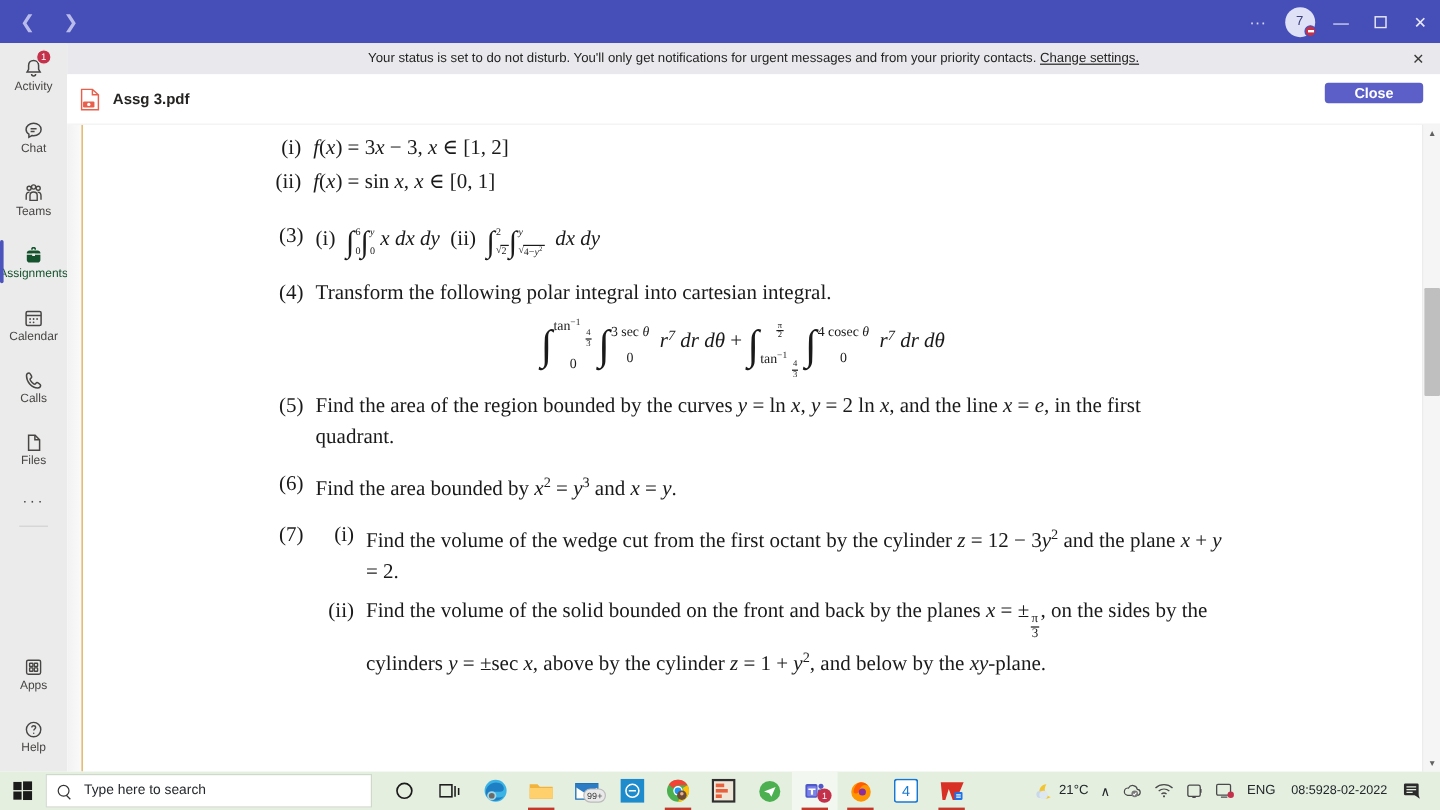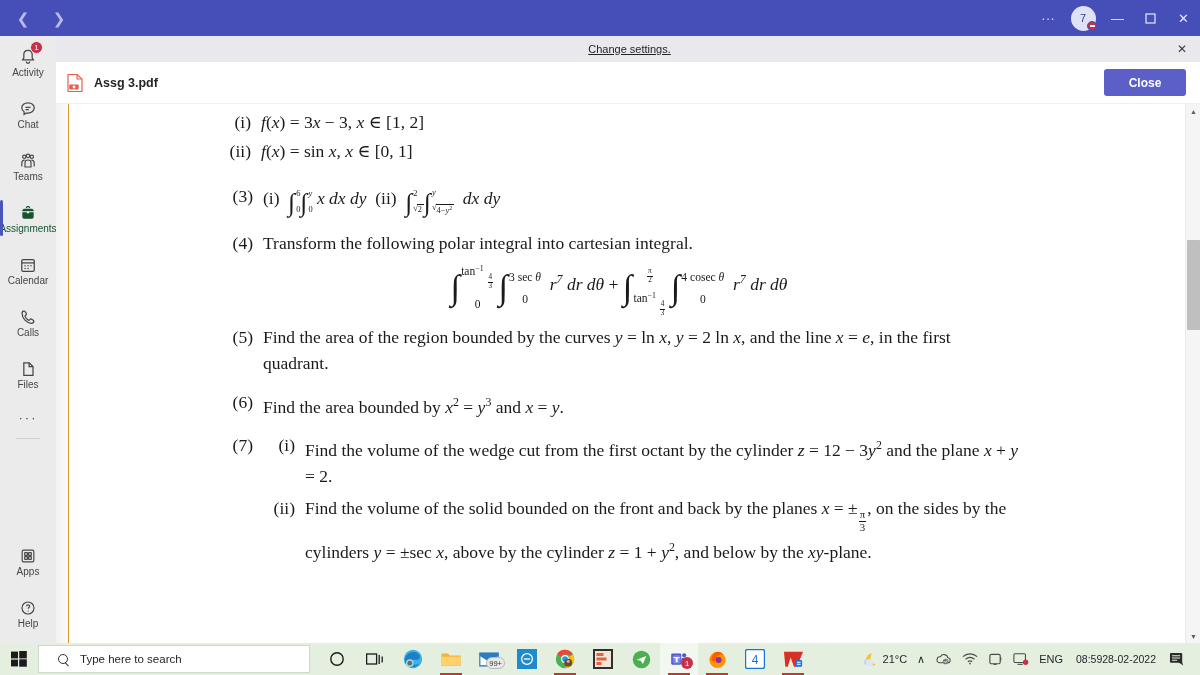--- a/index.html
+++ b/index.html
@@ -135,21 +135,21 @@
     position: absolute; top: 62px; left: 56px;
     width: 1144px; height: 42px;
     background: #fff;
     display: flex; align-items: center;
     border-bottom: 1px solid #f0f0f0;
   }
   .pdf-icon { margin-left: 10px; width: 18px; height: 20px; position: relative; }
   .file-title { font-size: 12.5px; color: #252423; margin-left: 10px; font-weight: 600; }
   .close-btn {
     position: absolute; right: 14px; top: 7px;
-    width: 82px; height: 27px; border-radius: 3px;
+    width: 82px; height: 17px; border-radius: 3px;
     background: #5B5FC7; color: #fff;
     font-size: 12px; font-weight: 600;
     display: flex; align-items: center; justify-content: center; cursor: pointer;
   }
 
   
   .viewer {
     position: absolute; top: 104px; left: 56px;
     width: 1144px; height: 539px;
     background: #fafafa;
@@ -235,21 +235,21 @@
     position: absolute; left: 0; bottom: 0;
     width: 1200px; height: 32px;
     background: #E4EFE0;
     display: flex; align-items: center;
   }
   .start-btn {
     width: 38px; height: 32px; display: flex; align-items: center; justify-content: center; cursor: pointer;
   }
   .tsearch {
     width: 272px; height: 28px; background: #fff; border: 1px solid #cfd9cb;
-    display: flex; align-items: center; padding-left: 10px; margin-left: 0; cursor: text;
+    display: flex; align-items: center; margin-left: 0; cursor: text;
   }
   .tsearch .s-ico { width: 13px; height: 13px; position: relative; }
   .tsearch .s-ico::before {
     content: ""; position: absolute; left: 0; top: 1px;
     width: 8px; height: 8px; border: 1.2px solid #333; border-radius: 50%;
   }
   .tsearch .s-ico::after {
     content: ""; position: absolute; left: 7px; top: 9px;
     width: 5px; height: 1.2px; background: #333; transform: rotate(45deg); transform-origin: left center;
   }
@@ -413,20 +413,21 @@
             <path d="M10.2 10c0-1 .8-1.8 1.9-1.8s1.9.8 1.9 1.7c0 1.5-1.8 1.5-1.8 3"></path>
             <circle cx="12.1" cy="15.6" r=".75" fill="currentColor" stroke="none"></circle>
           </svg>
         </span>
         <span class="ri-label">Help</span>
       </div>
     </div>
   </div>
 
   <div class="statusbar">
+    <span>Your status is set to do not disturb. You'll only get notifications for urgent messages and from your priority contacts.</span>
     <span class="link">Change settings.</span>
     <span class="statusbar-close">✕</span>
   </div>
 
   <div class="filebar">
     <span class="pdf-icon">
       <svg width="18" height="20" viewBox="0 0 18 20">
         <path d="M2 1.5h9L16 6v12.5H2z" fill="#fff" stroke="#E8604C" stroke-width="1.2"></path>
         <path d="M11 1.6V6h4.8" fill="none" stroke="#E8604C" stroke-width="1.2"></path>
         <rect x="3.2" y="11.5" width="9.5" height="5" rx="1" fill="#E8604C"></rect>

